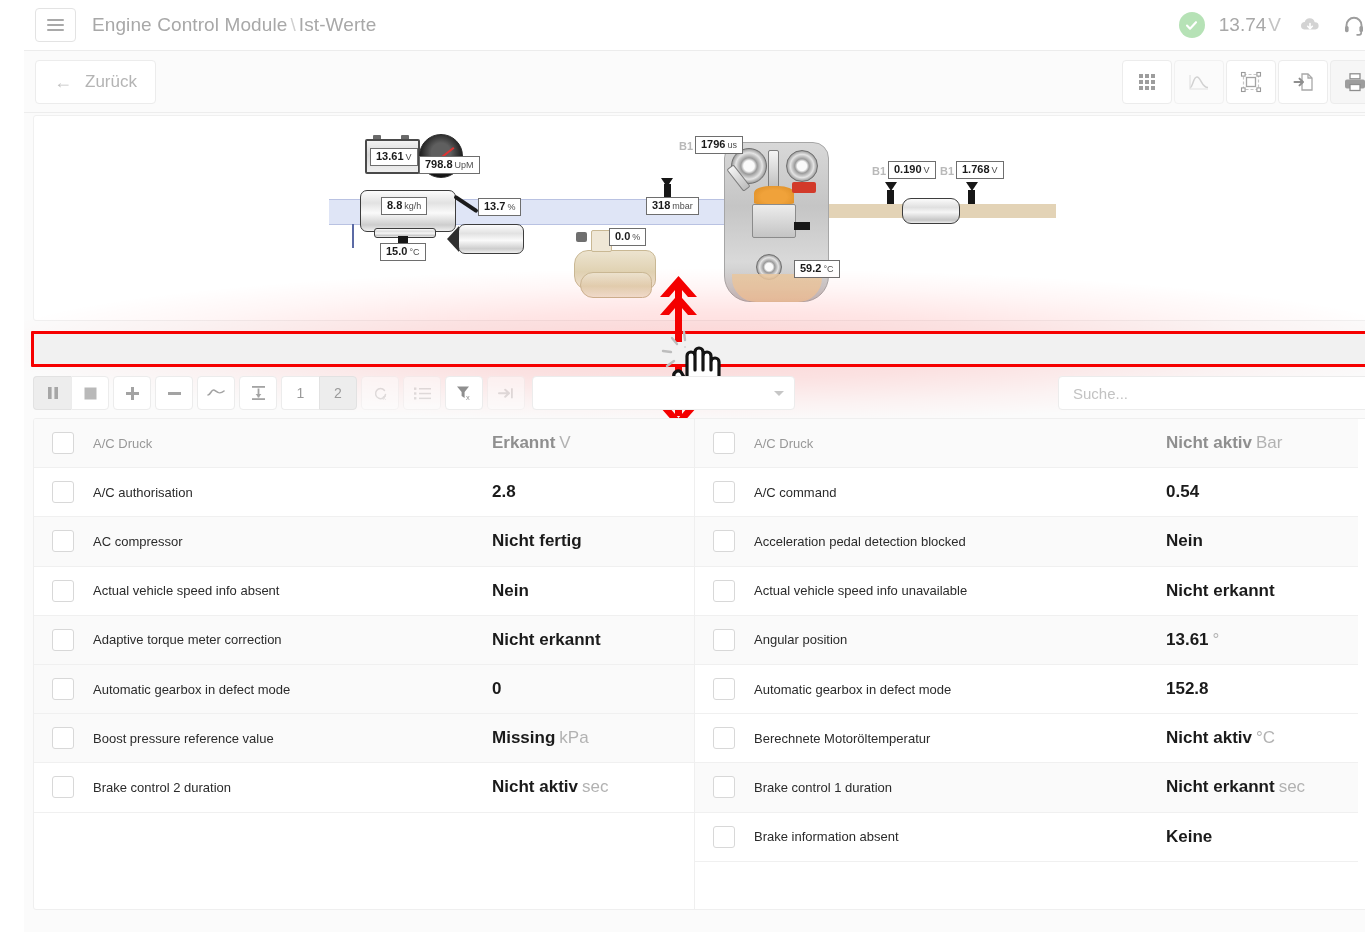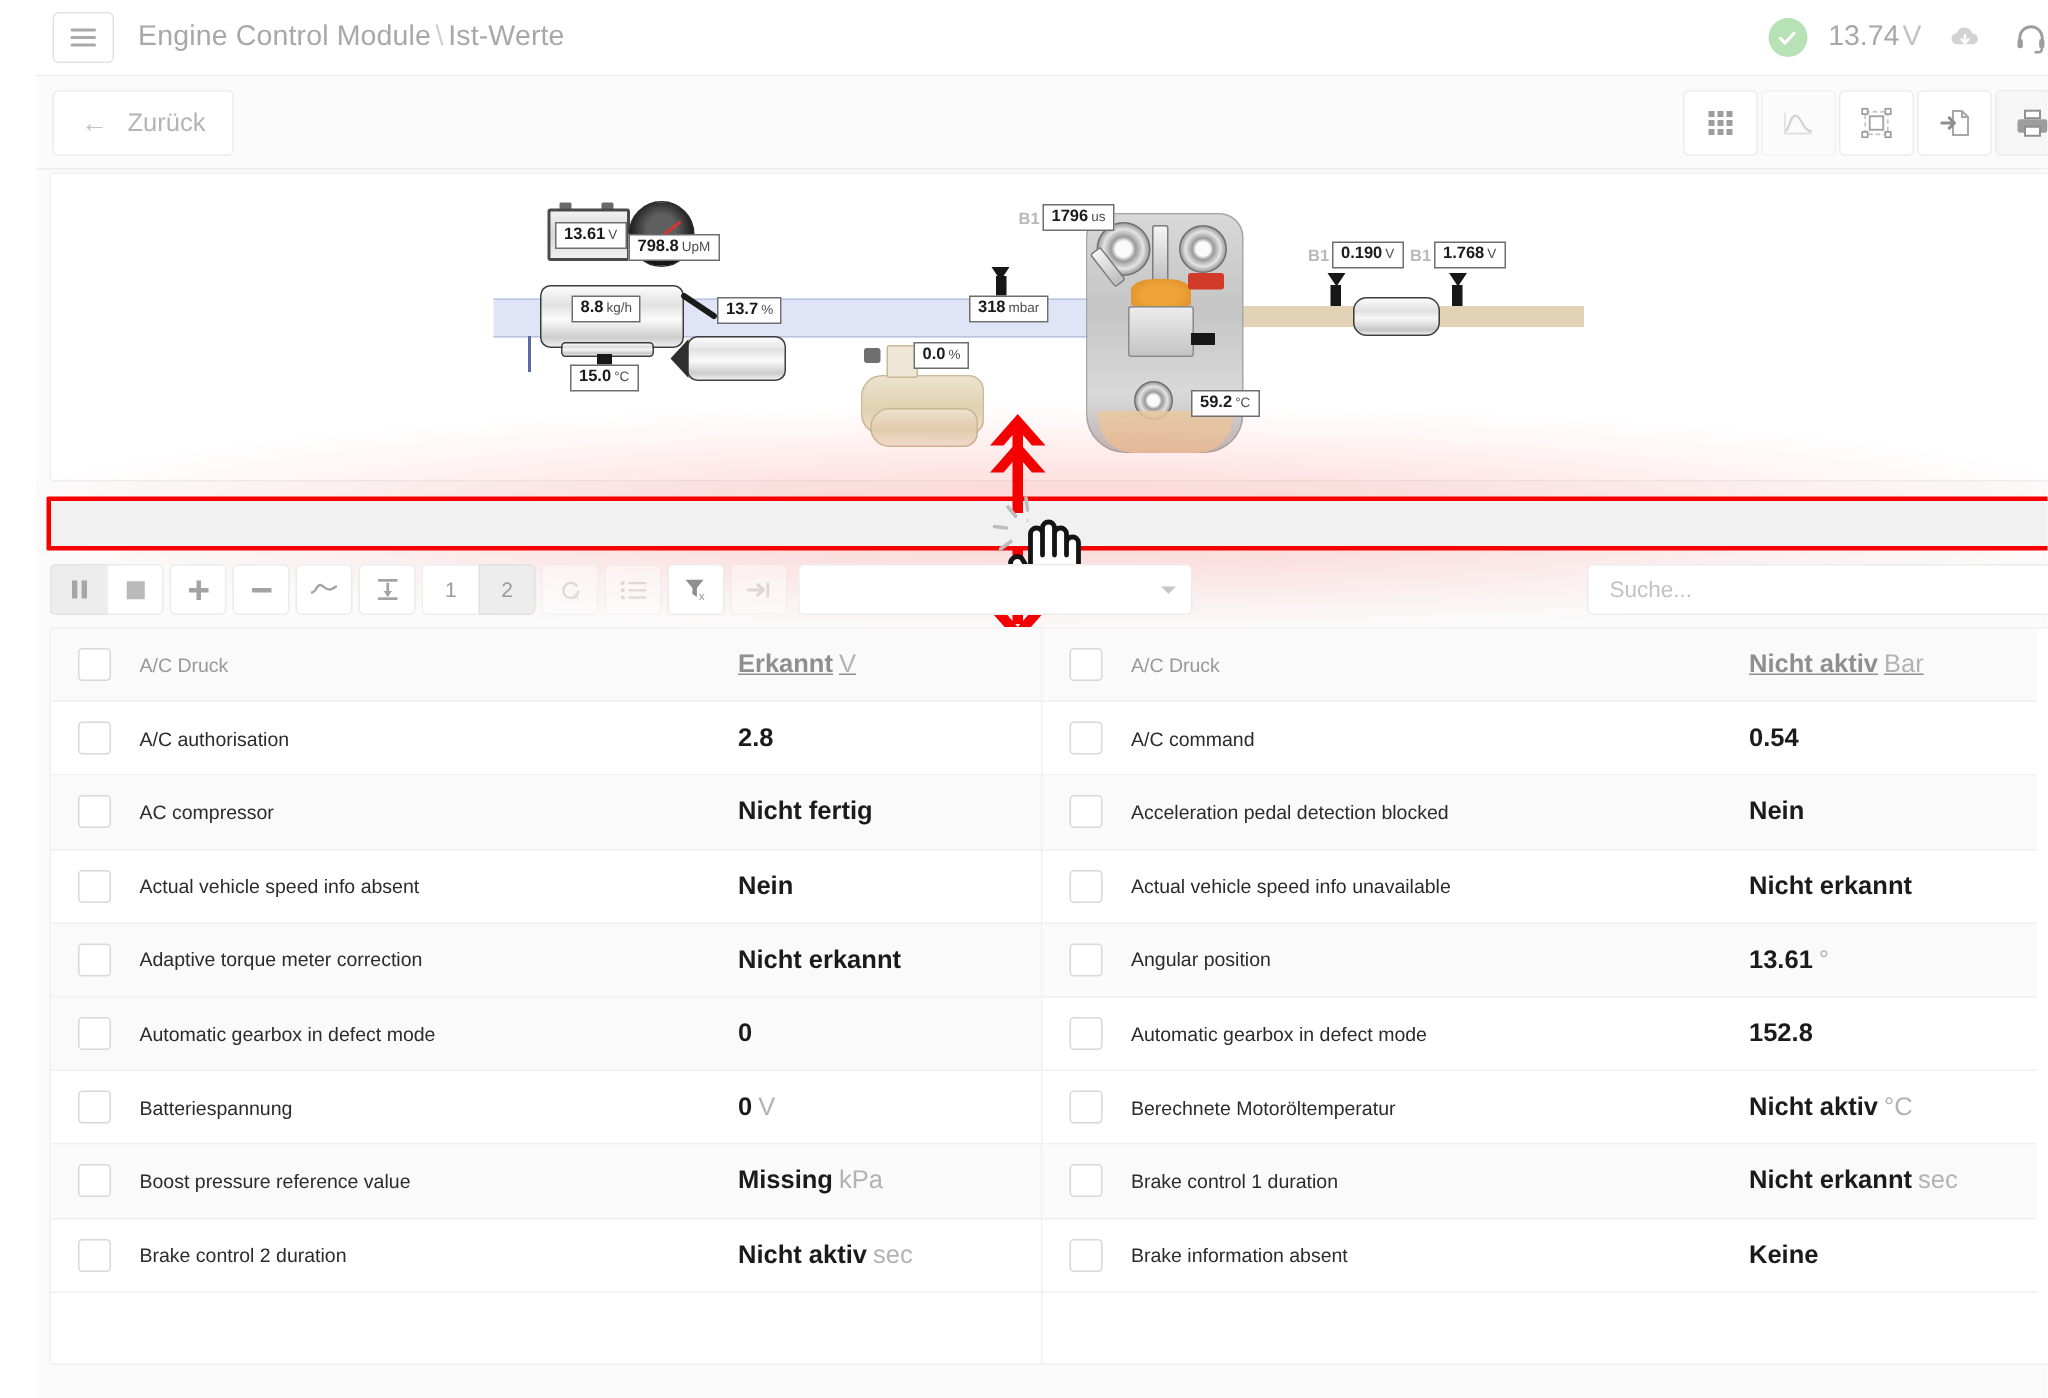--- a/index.html
+++ b/index.html
@@ -212,21 +212,21 @@
   .cbx {
     width: 22px; height: 22px; border: 1px solid #d8d8d8; border-radius: 3px;
     background: #fff; flex: 0 0 auto; cursor: pointer;
   }
   .tname { margin-left: 19px; font-size: 13px; color: #2b2b2b; white-space: nowrap; }
   .trow.dim .tname { color: #989898; }
   .tval {
     margin-left: auto; font-size: 17px; color: #1b1b1b; font-weight: 700;
     white-space: nowrap; width: 200px; text-align: left; padding-left: 12px;
   }
-  .trow.dim .tval { color: #8f8f8f; font-weight: 700; text-decoration: underline; }
+  .trow.dim .tval { color: #8f8f8f; font-weight: 700; }
   .tval .u { color: #b2b2b2; font-weight: 400; padding-left: 4px; }
   .tcol.right .tval { width: 190px; }
 
   .vscroll {
     position: absolute; right: 10px; top: 420px; width: 10px; height: 487px;
     background: #f4f4f4; border-radius: 6px;
   }
   .vthumb {
     position: absolute; left: 0; top: 0; width: 10px; height: 44px;
     background: #b8b8b8; border-radius: 6px; cursor: pointer;
@@ -545,25 +545,20 @@
       <div class="trow alt">
         <div class="cbx"></div>
         <div class="tname">Adaptive torque meter correction</div>
         <div class="tval"><span>Nicht erkannt</span><span class="u"></span></div>
       </div>
       <div class="trow alt">
         <div class="cbx"></div>
         <div class="tname">Automatic gearbox in defect mode</div>
         <div class="tval"><span>0</span><span class="u"></span></div>
       </div>
-      <div class="trow">
-        <div class="cbx"></div>
-        <div class="tname">Batteriespannung</div>
-        <div class="tval"><span>0</span><span class="u">V</span></div>
-      </div>
       <div class="trow alt">
         <div class="cbx"></div>
         <div class="tname">Boost pressure reference value</div>
         <div class="tval"><span>Missing</span><span class="u">kPa</span></div>
       </div>
       <div class="trow">
         <div class="cbx"></div>
         <div class="tname">Brake control 2 duration</div>
         <div class="tval"><span>Nicht aktiv</span><span class="u">sec</span></div>
       </div>

